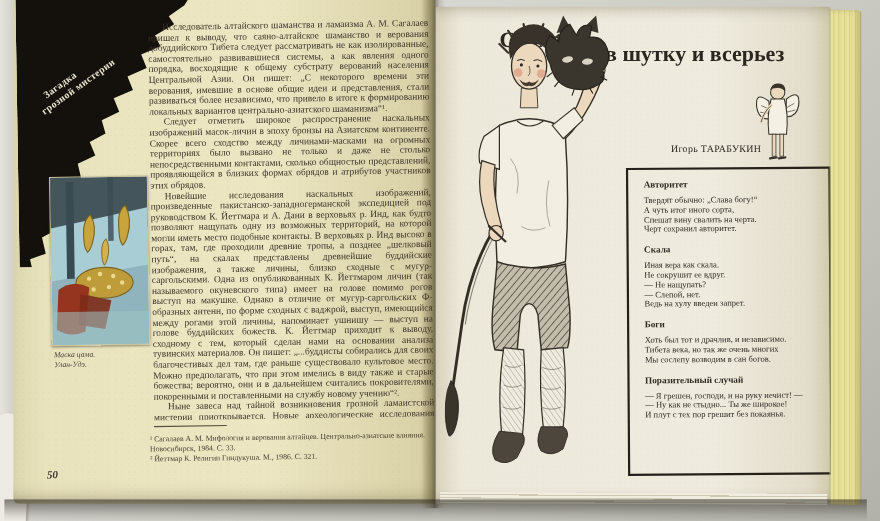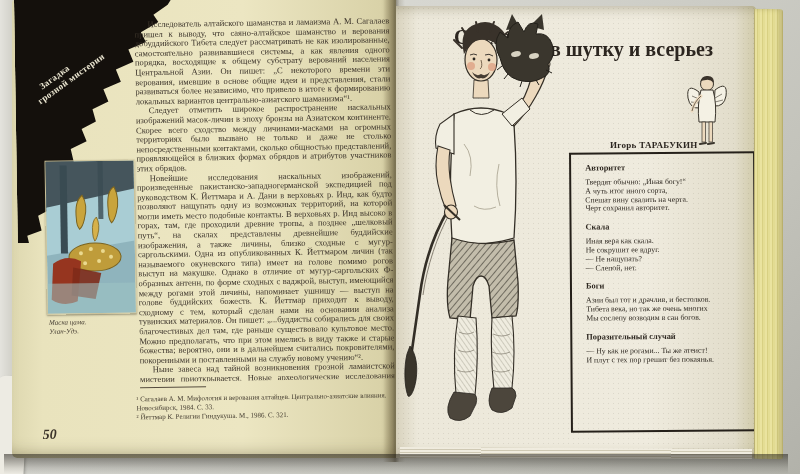--- a/index.html
+++ b/index.html
@@ -47,40 +47,40 @@
   .photo{position:absolute;left:30px;top:158px;width:88px;height:152px;
     box-shadow:0 1px 2px rgba(60,55,40,.5);border:1px solid #c9c19a;}
   .photo-caption{position:absolute;left:32px;top:316px;width:100px;
     font-style:italic;font-size:7px;line-height:8.5px;color:#4a4236;}
 
   .footnote-rule{position:absolute;left:122px;top:386px;width:66px;height:0;
     border-top:1px solid #554c3e;}
   .footnotes{position:absolute;left:118px;top:394px;width:262px;
     font-size:7px;line-height:8.6px;color:#453d31;}
   .footnotes .fn{margin:0 0 1px 0;font-style:normal;}
-  .page-number{position:absolute;left:24px;top:424px;font-size:14px;
+  .page-number{position:absolute;left:24px;top:424px;font-size:10px;
     font-style:italic;font-weight:bold;color:#3b332a;}
 
   
   .gutter{position:absolute;left:383px;top:0;width:22px;height:462px;
     background:linear-gradient(90deg,rgba(70,58,30,0) 0%,rgba(70,58,30,.38) 42%,rgba(50,42,22,.5) 55%,rgba(70,58,30,.15) 75%,rgba(70,58,30,0) 100%);}
 
   
   .right-page{position:absolute;left:396px;top:6px;width:360px;height:452px;
     background:
       radial-gradient(rgba(110,100,80,.14) 0.5px,transparent 0.6px),
       linear-gradient(90deg,#d8d2bd 0%,#ece8da 6%,#efebde 70%,#e2ddcb 94%,#d0caa9 100%);
     background-size:5px 5px,100% 100%;
     box-shadow:inset 0 14px 12px -12px rgba(90,80,50,.35), inset 0 -12px 12px -10px rgba(90,80,50,.4);
     border-radius:0 4px 4px 0;}
   .title-left{position:absolute;left:58px;top:20px;font-size:20px;font-weight:bold;color:#2c2620;}
   .title-right{position:absolute;left:154px;top:32px;font-size:20px;font-weight:bold;color:#2c2620;font-family:Liberation Serif, serif;}
   .figure{position:absolute;left:8px;top:8px;width:150px;height:440px;}
   .angel{position:absolute;left:288px;top:68px;width:46px;height:82px;}
-  .author{position:absolute;left:214px;top:134px;font-size:9px;font-weight:bold;
+  .author{position:absolute;left:214px;top:124px;font-size:9px;font-weight:normal;
     letter-spacing:.3px;color:#2c2620;}
   .poem-box{position:absolute;left:174px;top:146px;width:186px;height:280px;
     border:2px solid #25201a;transform:rotate(-0.4deg);
     padding:8px 10px 6px 14px;box-sizing:border-box;overflow:hidden;color:#2f2922;}
   .poem-title{font-size:8.4px;font-weight:bold;margin:9px 0 6px 0;}
   .poem-title.first{margin-top:1px;}
   .poem-line{font-size:7.8px;line-height:8.8px;white-space:nowrap;}
 
   .fore-edge{position:absolute;left:754px;top:9px;width:28px;height:450px;
     transform:skewY(1.2deg);
@@ -232,38 +232,40 @@
       <path d="M17,22 Q10,28 8,37" stroke="#3a352c" stroke-width="0.7" fill="none"></path>
       <rect x="18" y="48" width="3.4" height="20" fill="#ecd9bd" stroke="#3a352c" stroke-width="0.7"></rect>
       <rect x="25" y="48" width="3.4" height="20" fill="#ecd9bd" stroke="#3a352c" stroke-width="0.7"></rect>
       <path d="M16,70 L22,69 M24,70 L30,69" stroke="#3a352c" stroke-width="2" stroke-linecap="round"></path>
     </svg>
 
     <div class="author">Игорь ТАРАБУКИН</div>
 
     <div class="poem-box">
       <div class="poem-title first">Авторитет</div>
-      <div class="poem-line">Твердят обычно: „Иная богу!“</div>
+      <div class="poem-line">Твердят обычно: „Слава богу!“</div>
       <div class="poem-line">А чуть итог иного сорта,</div>
       <div class="poem-line">Спешат вину свалить на черта.</div>
       <div class="poem-line">Черт сохранил авторитет.</div>
 
       <div class="poem-title">Скала</div>
       <div class="poem-line">Иная вера как скала.</div>
       <div class="poem-line">Не сокрушит ее вдруг.</div>
       <div class="poem-line">— Не нащупать?</div>
       <div class="poem-line">— Слепой, нет.</div>
+      <div class="poem-line">Ведь на хулу введен запрет.</div>
 
       <div class="poem-title">Боги</div>
-      <div class="poem-line">Азии был тот и драчлив, и бестолков.</div>
+      <div class="poem-line">Хоть был тот и драчлив, и независимо.</div>
       <div class="poem-line">Тибета века, но так же очень многих</div>
       <div class="poem-line">Мы сослепу возводим в сан богов.</div>
 
       <div class="poem-title">Поразительный случай</div>
-      <div class="poem-line">— Ну как не рогами... Ты же атеист!</div>
+      <div class="poem-line">— Я грешен, господи, и на руку нечист! —</div>
+      <div class="poem-line">— Ну как не стыдно... Ты же широкое!</div>
       <div class="poem-line">И плут с тех пор грешит без покаянья.</div>
     </div>
   </div>
 
   <div class="fore-edge"></div>
   <div class="page-bottom-edge"></div>
   <div class="book-shadow"></div>
 </div>
 
 </body></html>

